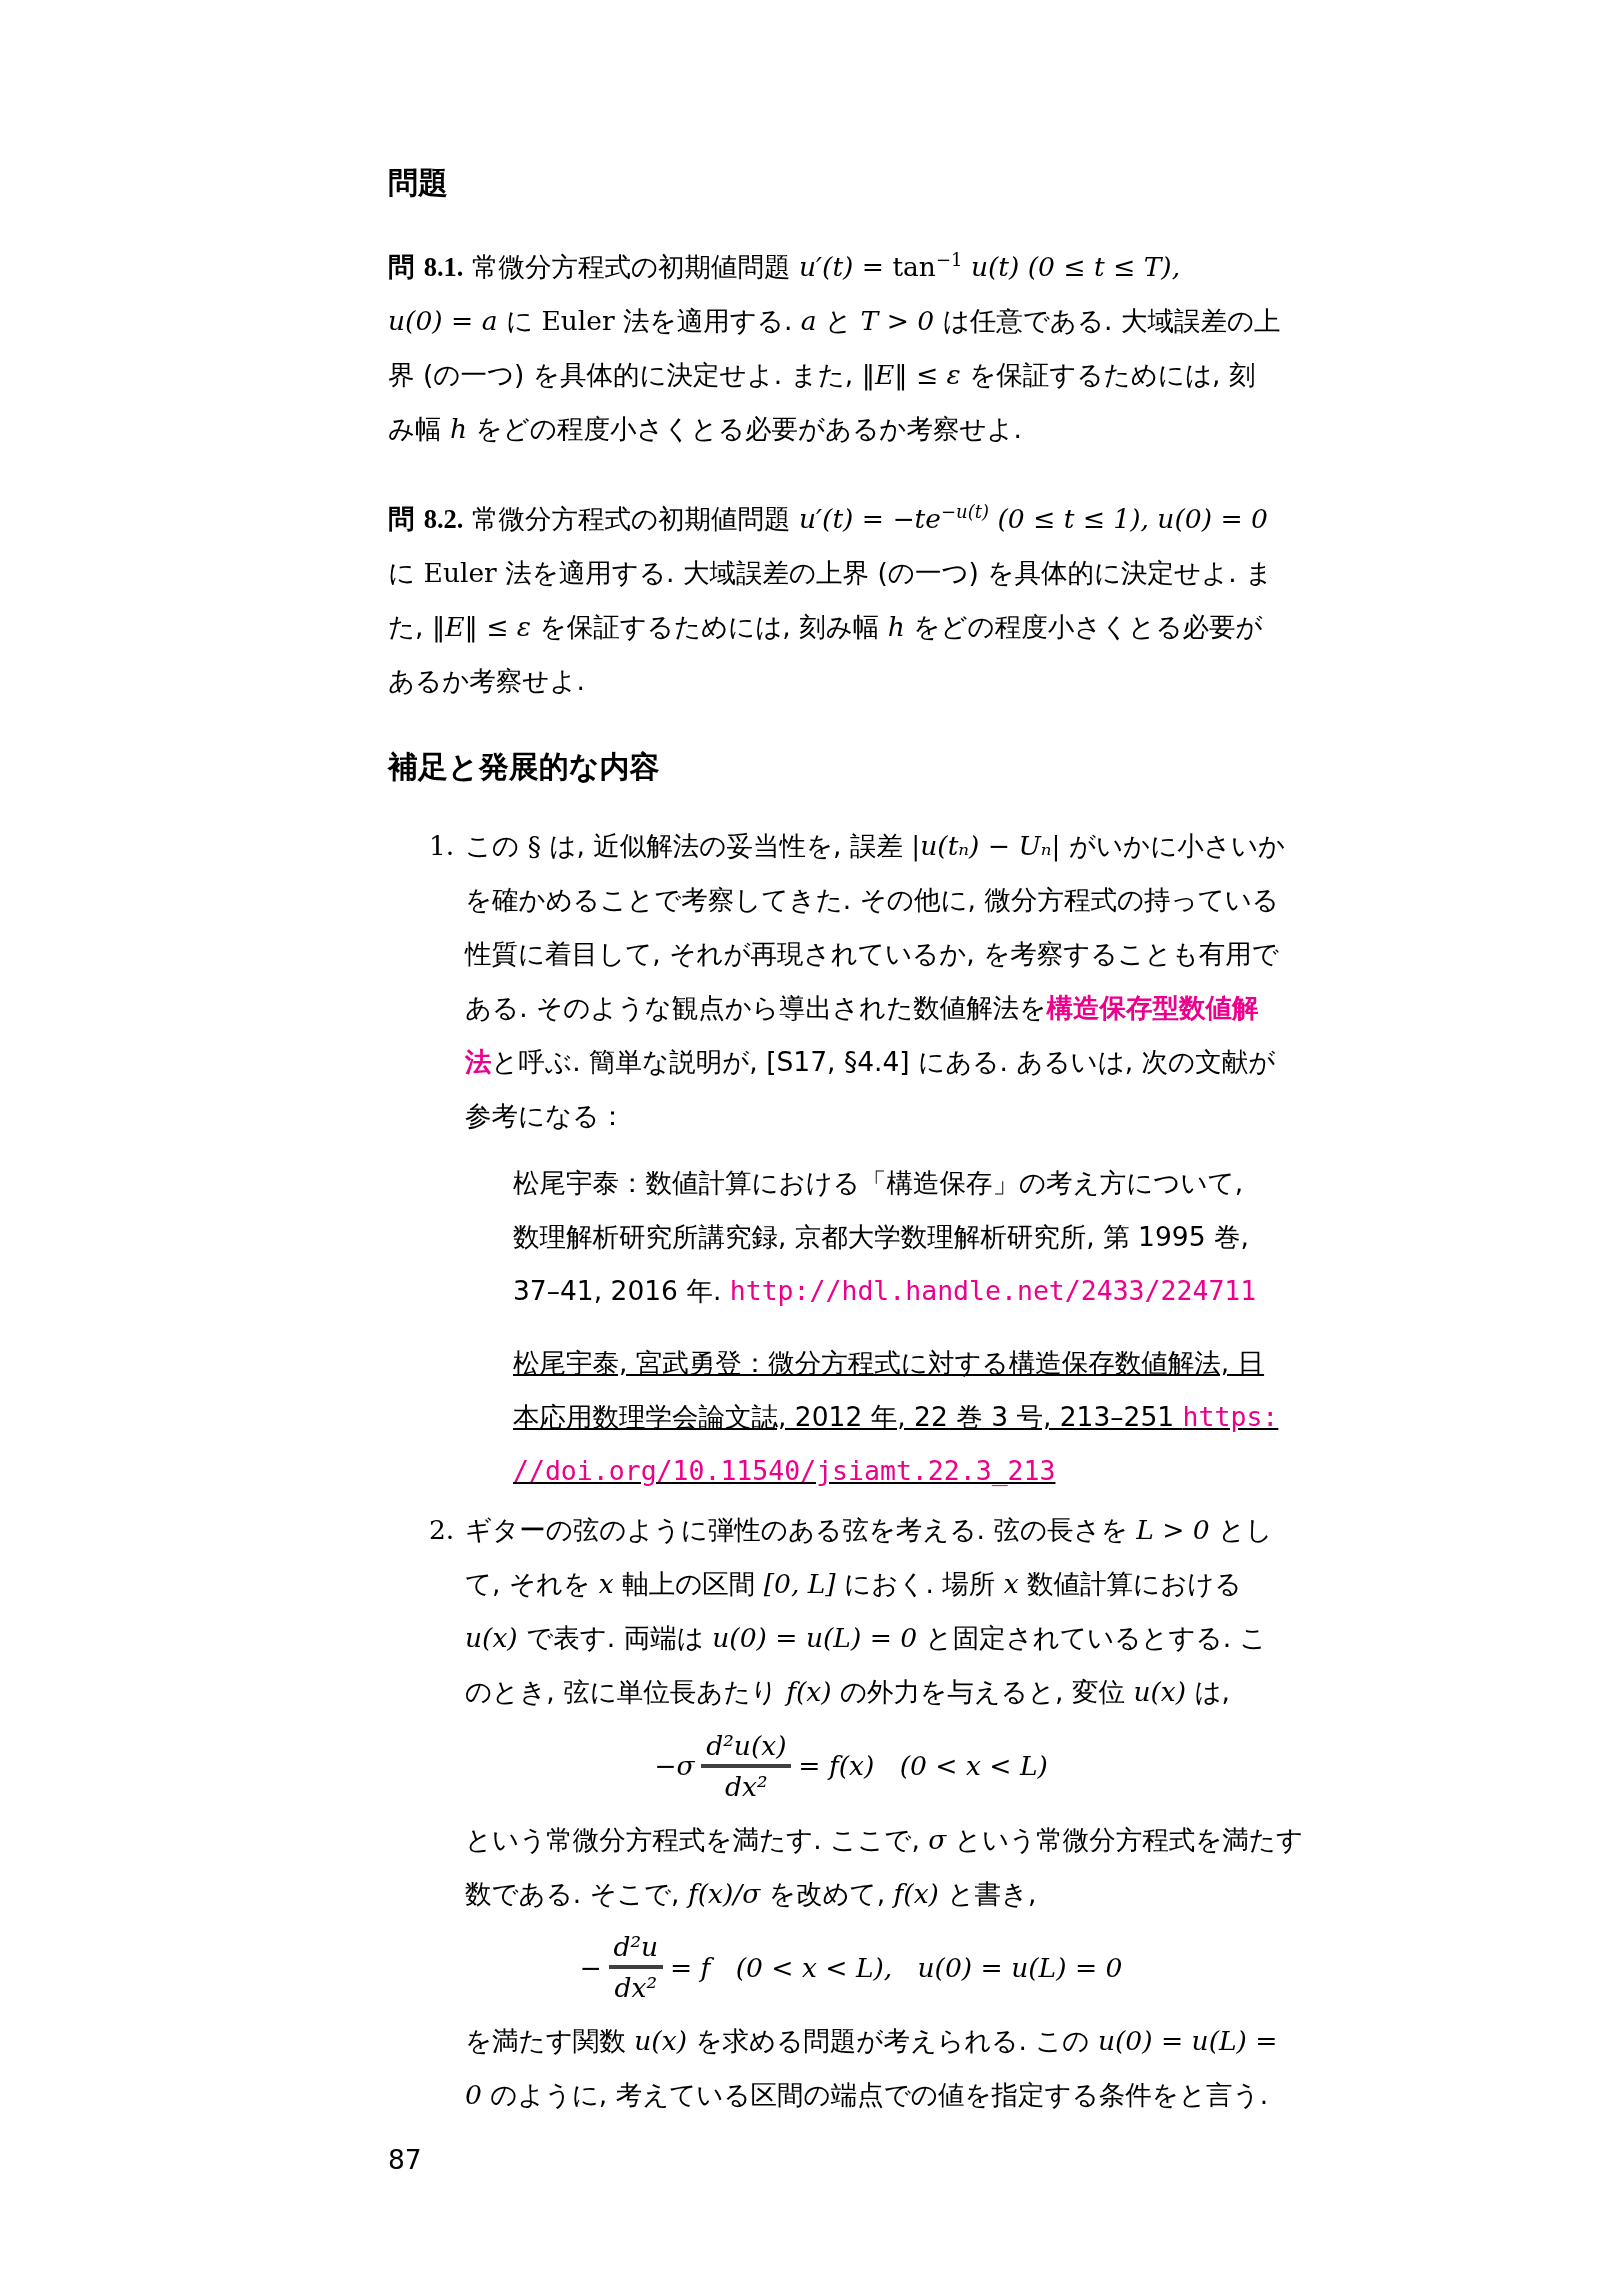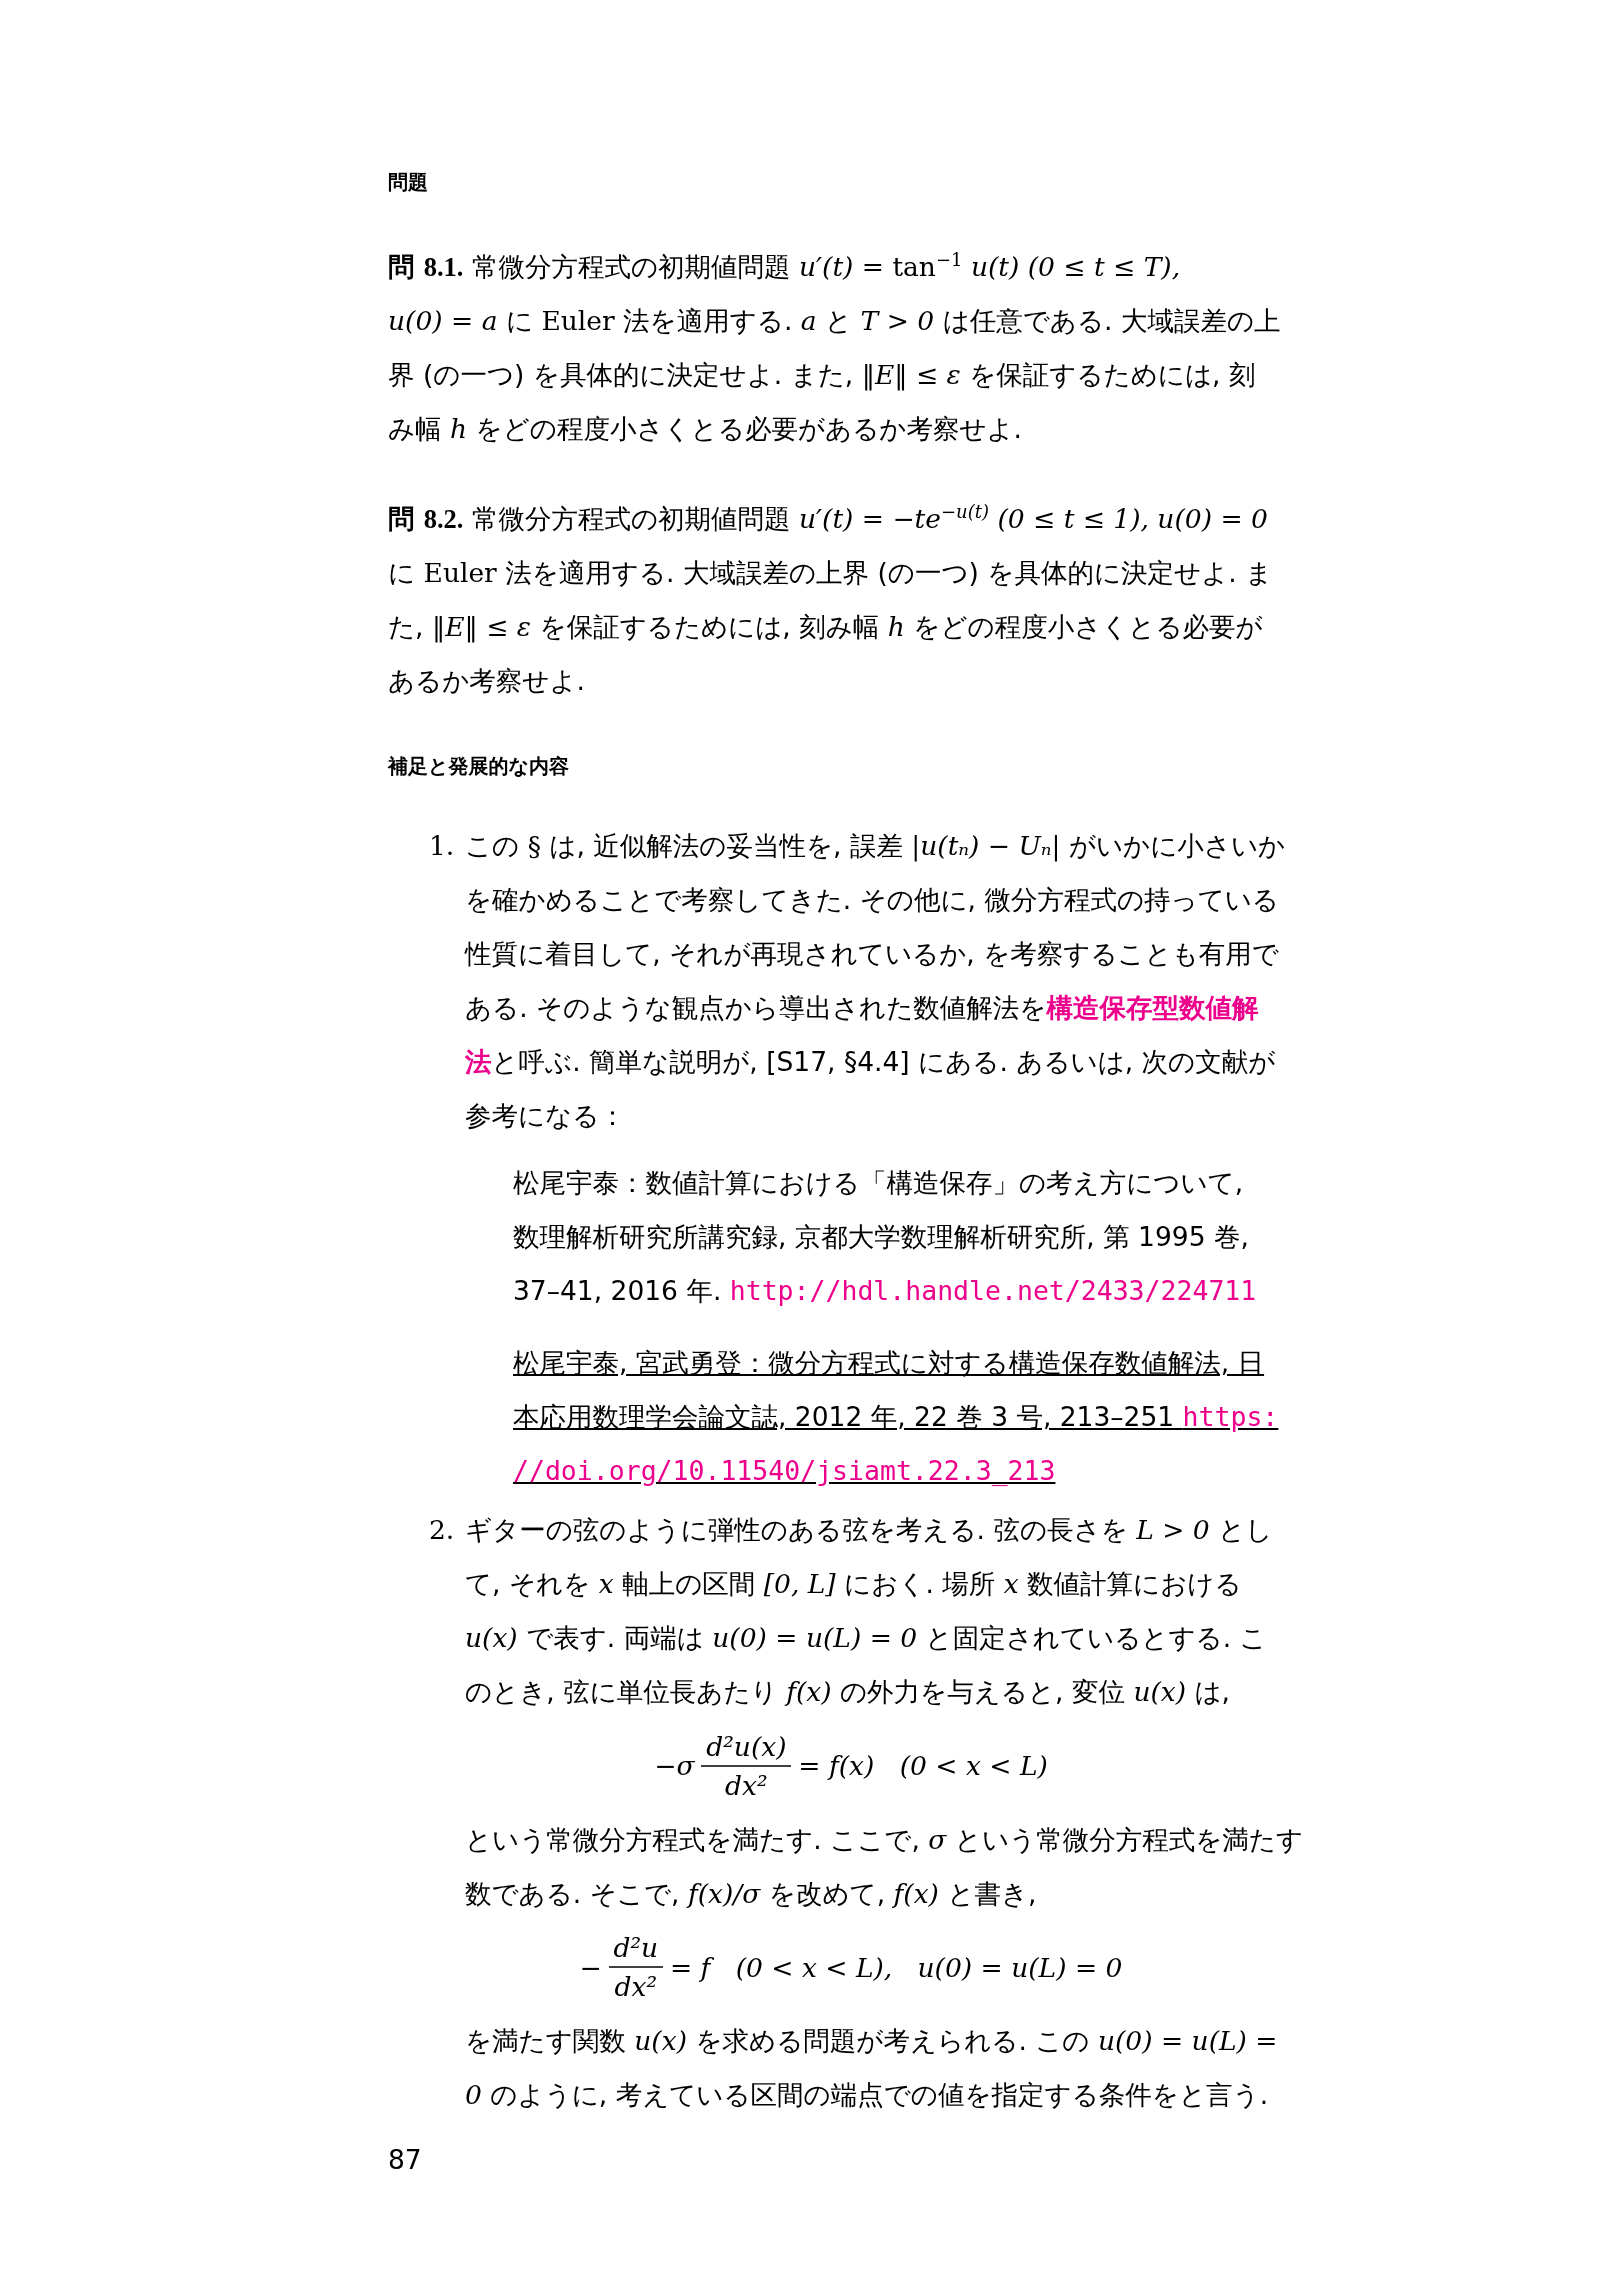--- a/index.html
+++ b/index.html
@@ -7,21 +7,21 @@
     width: 1623px; height: 2295px;
     background: #ffffff; color: #000000;
     font-family: "DejaVu Sans", "Liberation Sans", sans-serif;
     font-size: 26.5px;
     box-sizing: border-box;
     padding: 166px 0 0 388px;
     overflow: hidden;
   }
   .content { width: 849px; }
   .heading {
-    font-size: 20px; font-weight: bold; line-height: 33px;
+    font-size: 30px; font-weight: bold; line-height: 33px;
     white-space: nowrap;
   }
   .line { line-height: 54px; white-space: nowrap; }
   
   .jp { }
   .jb { font-weight: bold; }
   .r  { font-family: "DejaVu Serif", "Liberation Serif", serif; }
   .rb { font-family: Liberation Serif, serif; font-weight: bold; }
   .m  { font-family: "DejaVu Serif", "Liberation Serif", serif; font-style: italic; }
   .sup { font-size: 0.68em; vertical-align: 0.55em; }
@@ -44,21 +44,21 @@
   .citation-1 { margin-top: 12.3px; margin-bottom: 18.7px; }
   .citation-2 { margin-bottom: 4.9px; text-decoration: underline; }
   .equation {
     display: flex; justify-content: center; align-items: center;
     height: 76px; margin: 8.8px 0;
     font-family: "DejaVu Serif", "Liberation Serif", serif; font-style: italic;
     white-space: pre;
   }
   .frac { display: inline-flex; flex-direction: column; text-align: center; margin: 0 6.9px; }
   .frac .num { display: block; padding: 0 4.9px 3.9px; line-height: 1.1; }
-  .frac .den { display: block; border-top: 2px solid #404040; padding: 3.9px 4.9px 0; line-height: 1.1; }
+  .frac .den { display: block; border-top: 4px solid #404040; padding: 3.9px 4.9px 0; line-height: 1.1; }
   .footer {
     margin-top: 22px; width: 849px; text-align: left;
     line-height: 32px;
   }
 </style>
 </head>
 <body>
 
 <div class="content">
 

